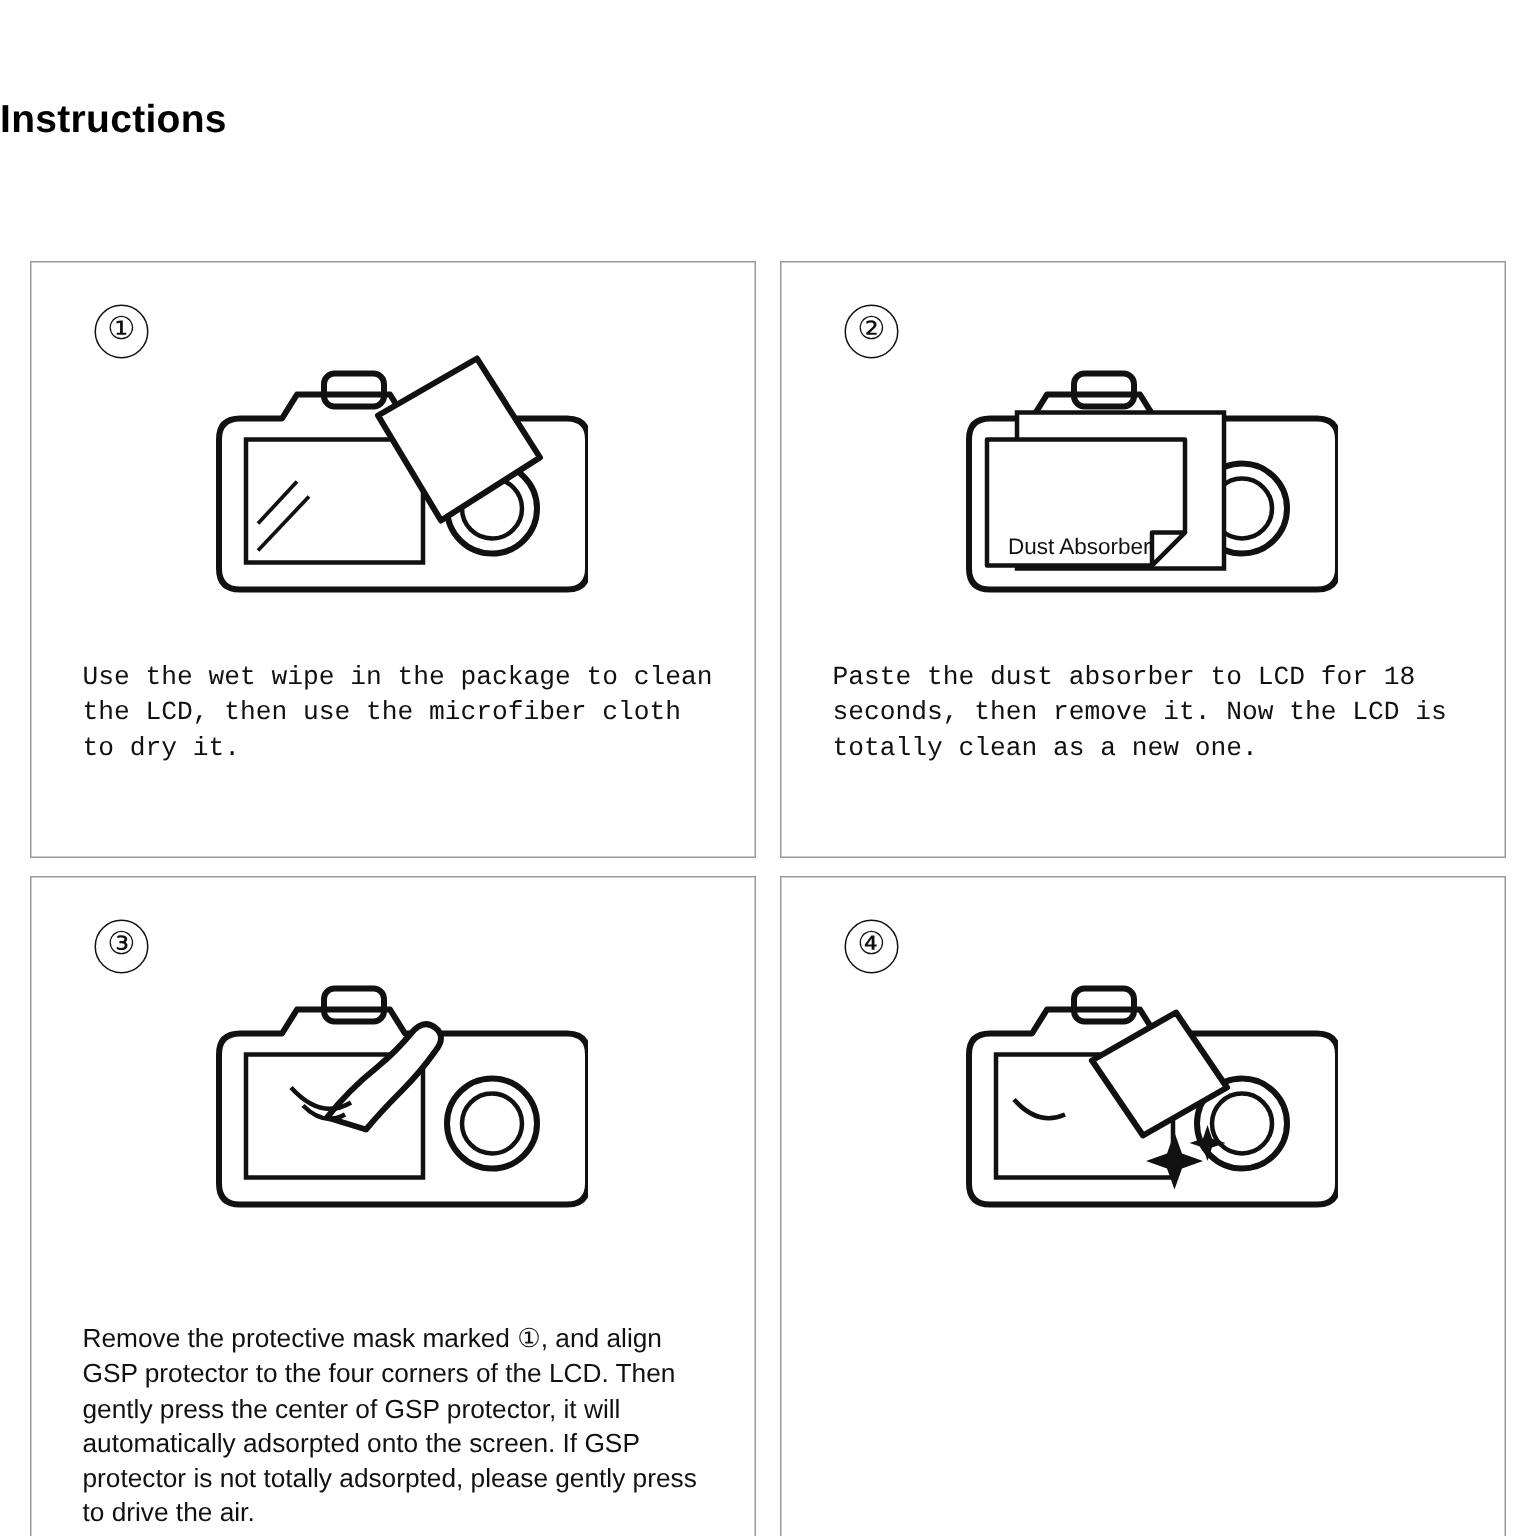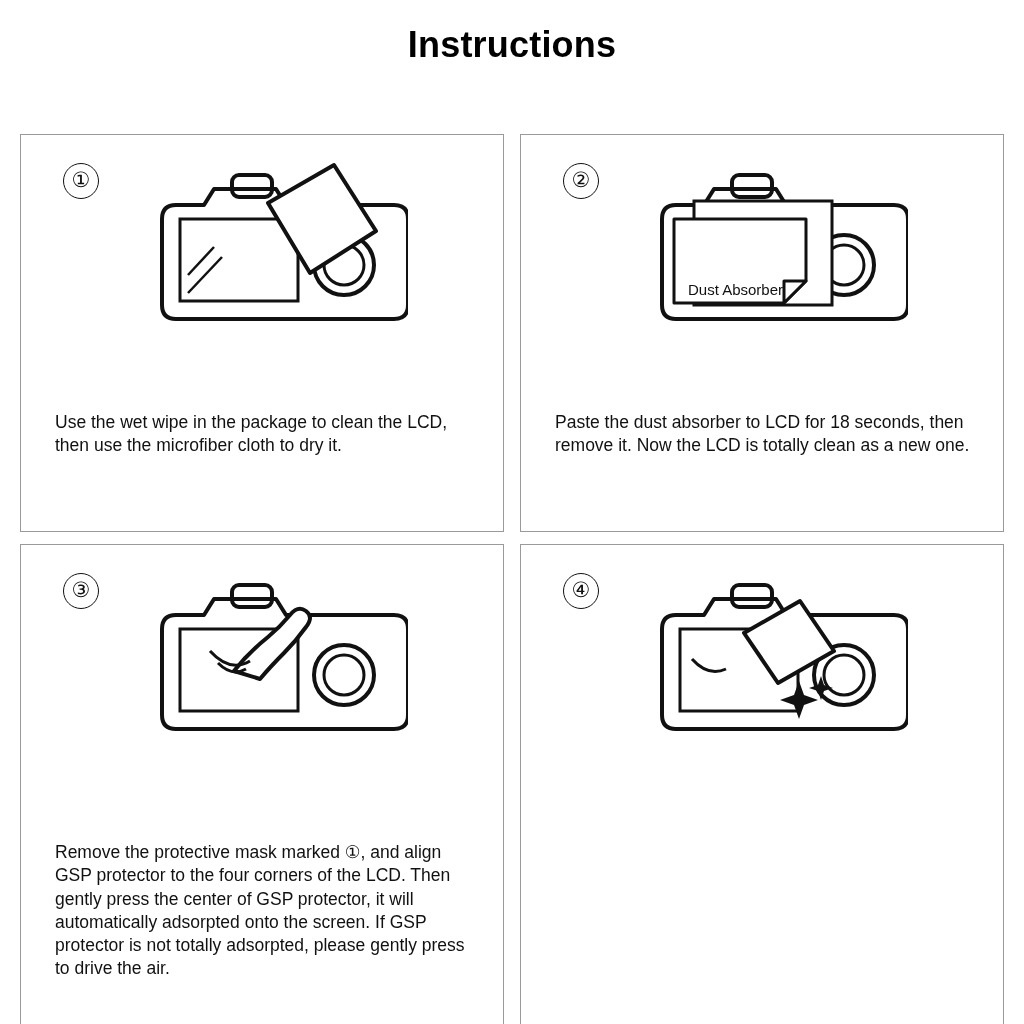--- a/index.html
+++ b/index.html
@@ -14,25 +14,24 @@
     color: #111111;
     overflow: hidden;
   }
   .page {
     position: relative;
     width: 1024px;
     height: 1024px;
     box-sizing: border-box;
   }
   .title {
-    text-align: center;
-    font-size: 36px;
+    font-size: 26px;
     font-weight: bold;
     letter-spacing: 0.2px;
-    margin-top: 24px;
+    margin-top: 64px;
     margin-bottom: 0;
     color: #000;
   }
   .grid {
     position: absolute;
     top: 110px;
     left: 20px;
     width: 984px;
     display: grid;
     grid-template-columns: 484px 484px;
@@ -55,38 +54,39 @@
     border: 1.8px solid #111;
     border-radius: 50%;
     font-size: 21px;
     line-height: 31px;
     text-align: center;
     color: #111;
   }
   .art {
     position: absolute;
     top: 22px;
-    left: 16px;
+    left: 0;
     width: 100%;
     height: 268px;
     display: flex;
+    align-items: center;
     justify-content: center;
     text-decoration: underline;
   }
   .art svg { display: block; }
   .caption {
     position: absolute;
     left: 34px;
     right: 22px;
     font-size: 17.5px;
     line-height: 1.33;
     color: #111;
     white-space: pre-line;
   }
-  .cell-1 .caption, .cell-2 .caption { top: 276px; }
+  .cell-1 .caption, .cell-2 .caption { top: 266px; font-family: Liberation Mono, monospace; }
   .cell-3 .caption { top: 296px; }
   .cell-4 .caption { top: 296px; }
   .dust-label {
     font-family: "Liberation Sans", sans-serif;
     font-size: 15px;
     fill: #111;
   }
 </style>
 </head>
 <body>

